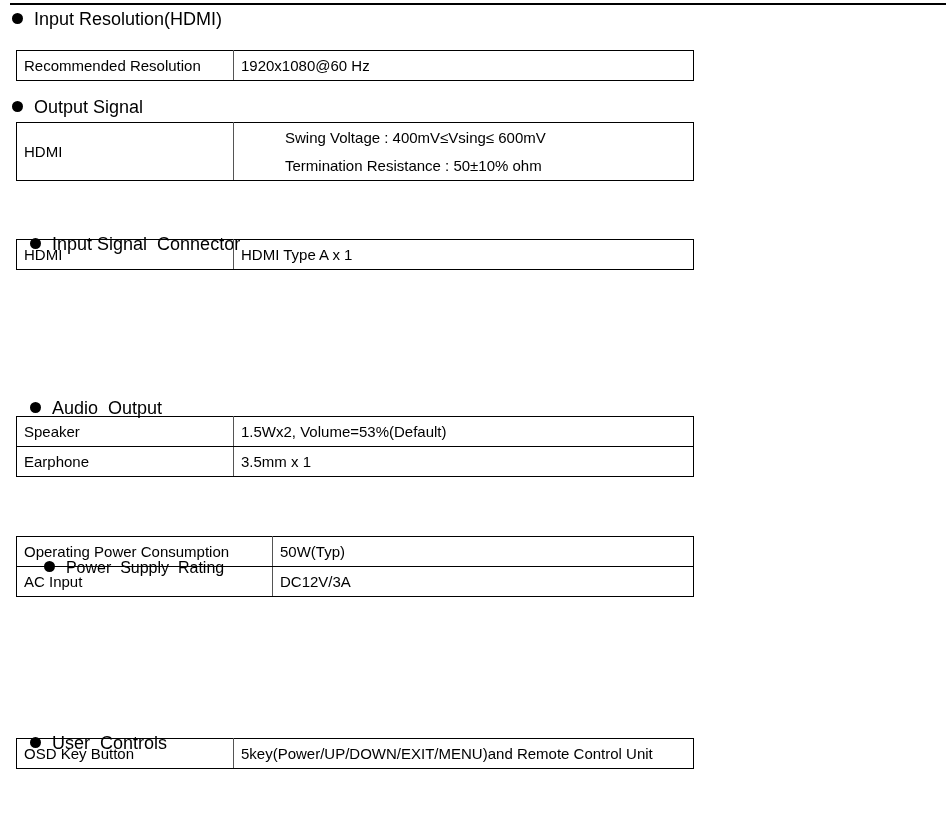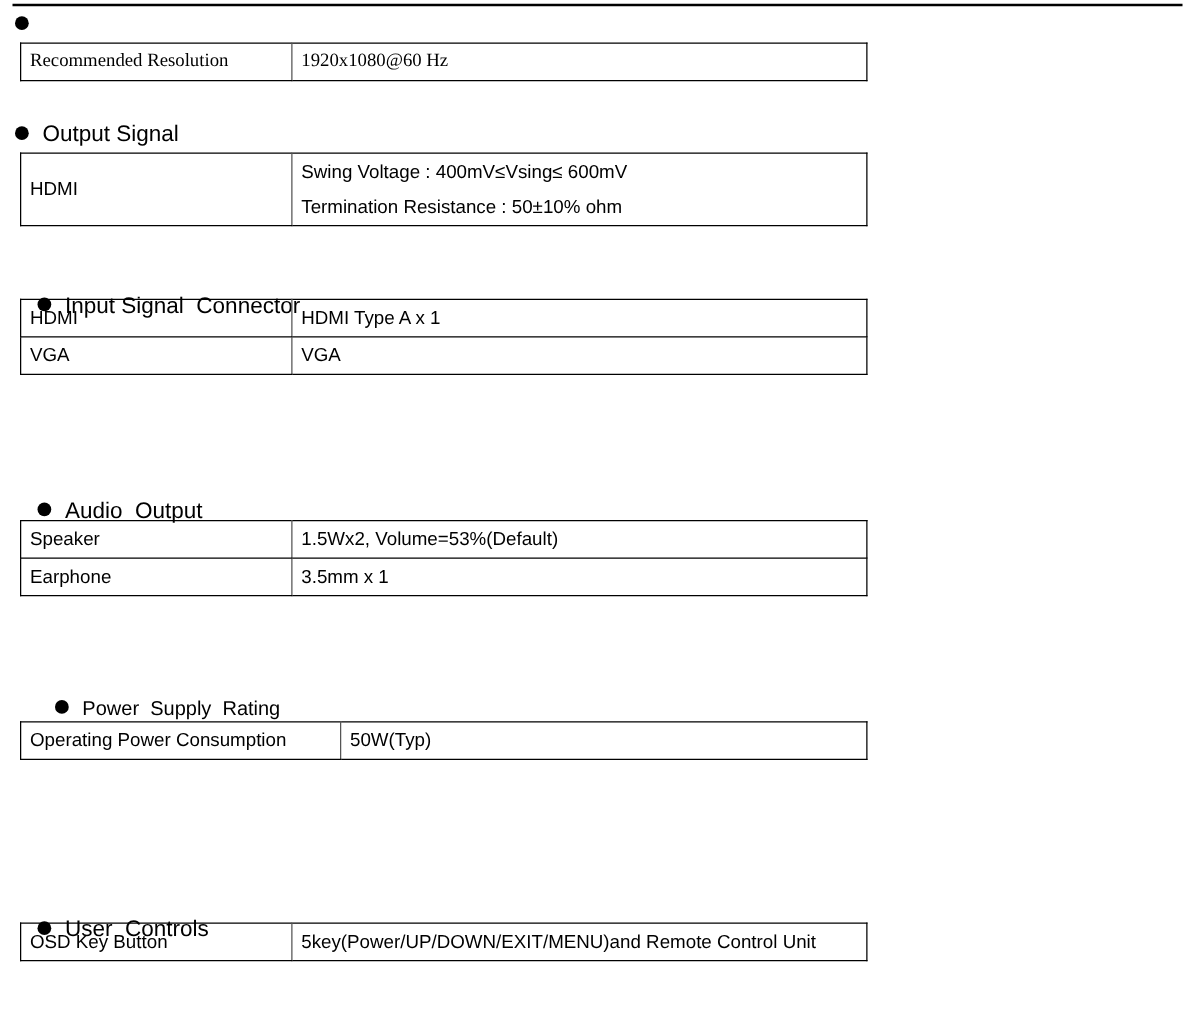--- a/index.html
+++ b/index.html
@@ -18,31 +18,31 @@
     background: #000; margin-right: 11px; vertical-align: 1px;
   }
   .spec {
     position: absolute; left: 16px; width: 678px;
     border-collapse: collapse; font-size: 15px; table-layout: fixed;
   }
   .spec td {
     border: 1px solid #000; padding: 0 7px; height: 29px; white-space: nowrap; vertical-align: middle;
   }
   .spec td.label { border-right: 1px solid #555; }
-  .spec td.multi div { line-height: 28px; }
+  .spec td.multi div { line-height: 28px; margin-left: 44px; }
 </style>
 </head>
 <body>
 
 <div class="top-rule"></div>
 
 <div class="section-title" style="left:12px; top:9px;">
-  <span class="bullet"></span>
+  <span class="bullet"></span><span>Input Resolution(HDMI)</span>
 </div>
-<table class="spec" style="top:34px;font-family:Liberation Serif, serif;">
+<table class="spec" style="top:50px;">
   <colgroup>
       <col style="width:217px">
       <col>
     </colgroup>
   <tbody>
       <tr>
     <td class="label">Recommended Resolution</td>
     <td>1920x1080@60 Hz</td>
   </tr>
 </tbody>
@@ -73,24 +73,20 @@
 <table class="spec" style="top:239px;">
   <colgroup>
       <col style="width:217px">
       <col>
     </colgroup>
   <tbody>
       <tr>
     <td class="label">HDMI</td>
     <td>HDMI Type A x 1</td>
   </tr>
-  <tr>
-    <td class="label">VGA</td>
-    <td>VGA</td>
-  </tr>
 </tbody>
   </table>
 
 <div class="section-title" style="left:20px; top:378px; white-space:pre;">
   <span class="bullet"></span><span>Audio  Output</span>
 </div>
 <table class="spec" style="top:416px;">
   <colgroup>
       <col style="width:217px">
       <col>
@@ -103,29 +99,33 @@
   <tr>
     <td class="label">Earphone</td>
     <td>3.5mm x 1</td>
   </tr>
 </tbody>
   </table>
 
 <div class="section-title" style="left:35px; top:538px; font-size:16px; white-space:pre;">
   <span class="bullet"></span><span>Power  Supply  Rating</span>
 </div>
-<table class="spec" style="top:577px;">
+<table class="spec" style="top:536px;">
   <colgroup>
       <col style="width:256px">
       <col>
     </colgroup>
   <tbody>
       <tr>
     <td class="label">Operating Power Consumption</td>
     <td>50W(Typ)</td>
+  </tr>
+  <tr>
+    <td class="label">AC Input</td>
+    <td>DC12V/3A</td>
   </tr>
 </tbody>
   </table>
 
 <div class="section-title" style="left:20px; top:713px; white-space:pre;">
   <span class="bullet"></span><span>User  Controls</span>
 </div>
 <table class="spec" style="top:738px;">
   <colgroup>
       <col style="width:217px">

